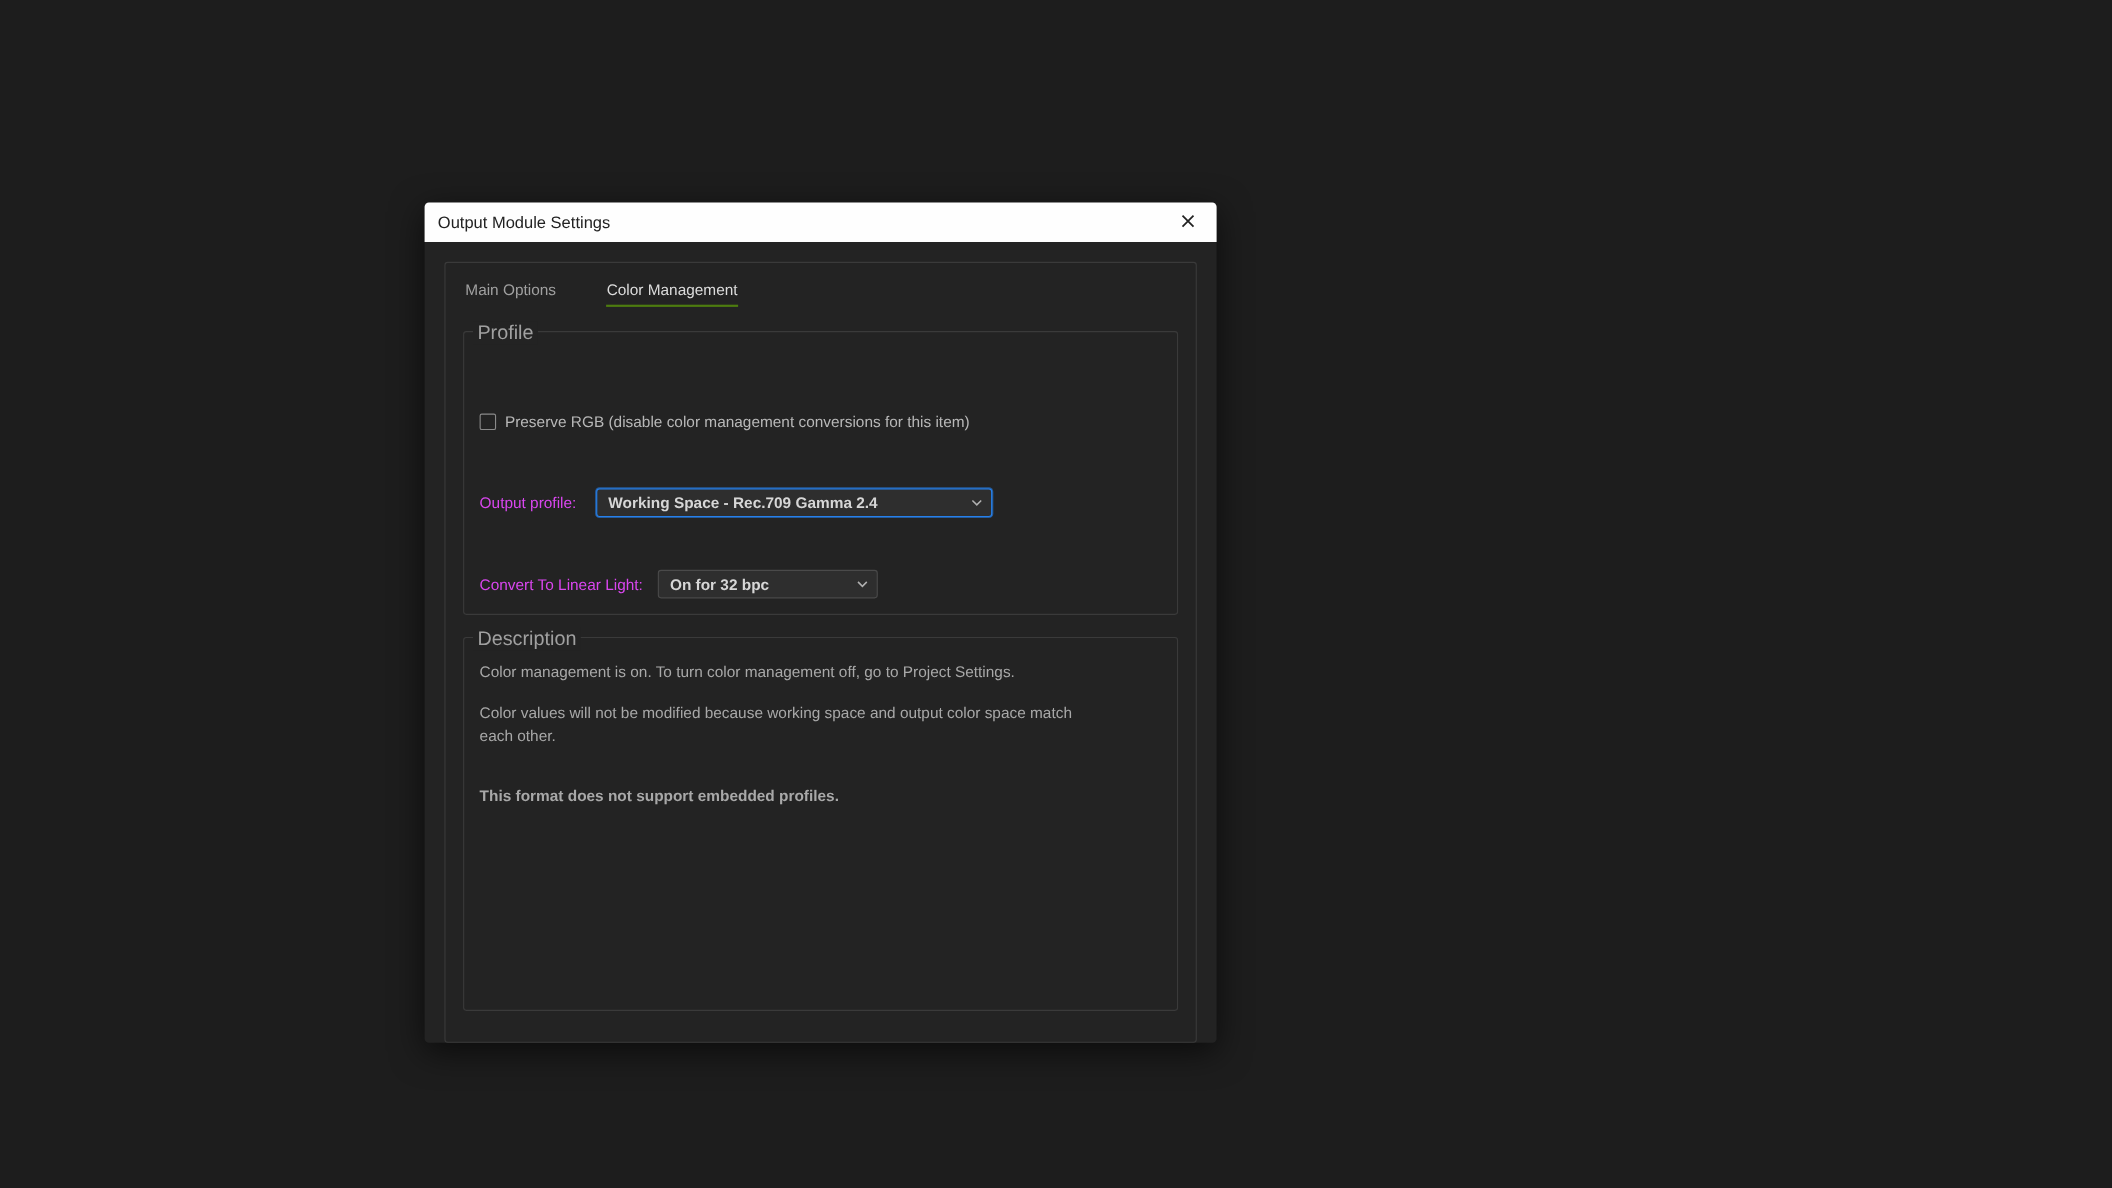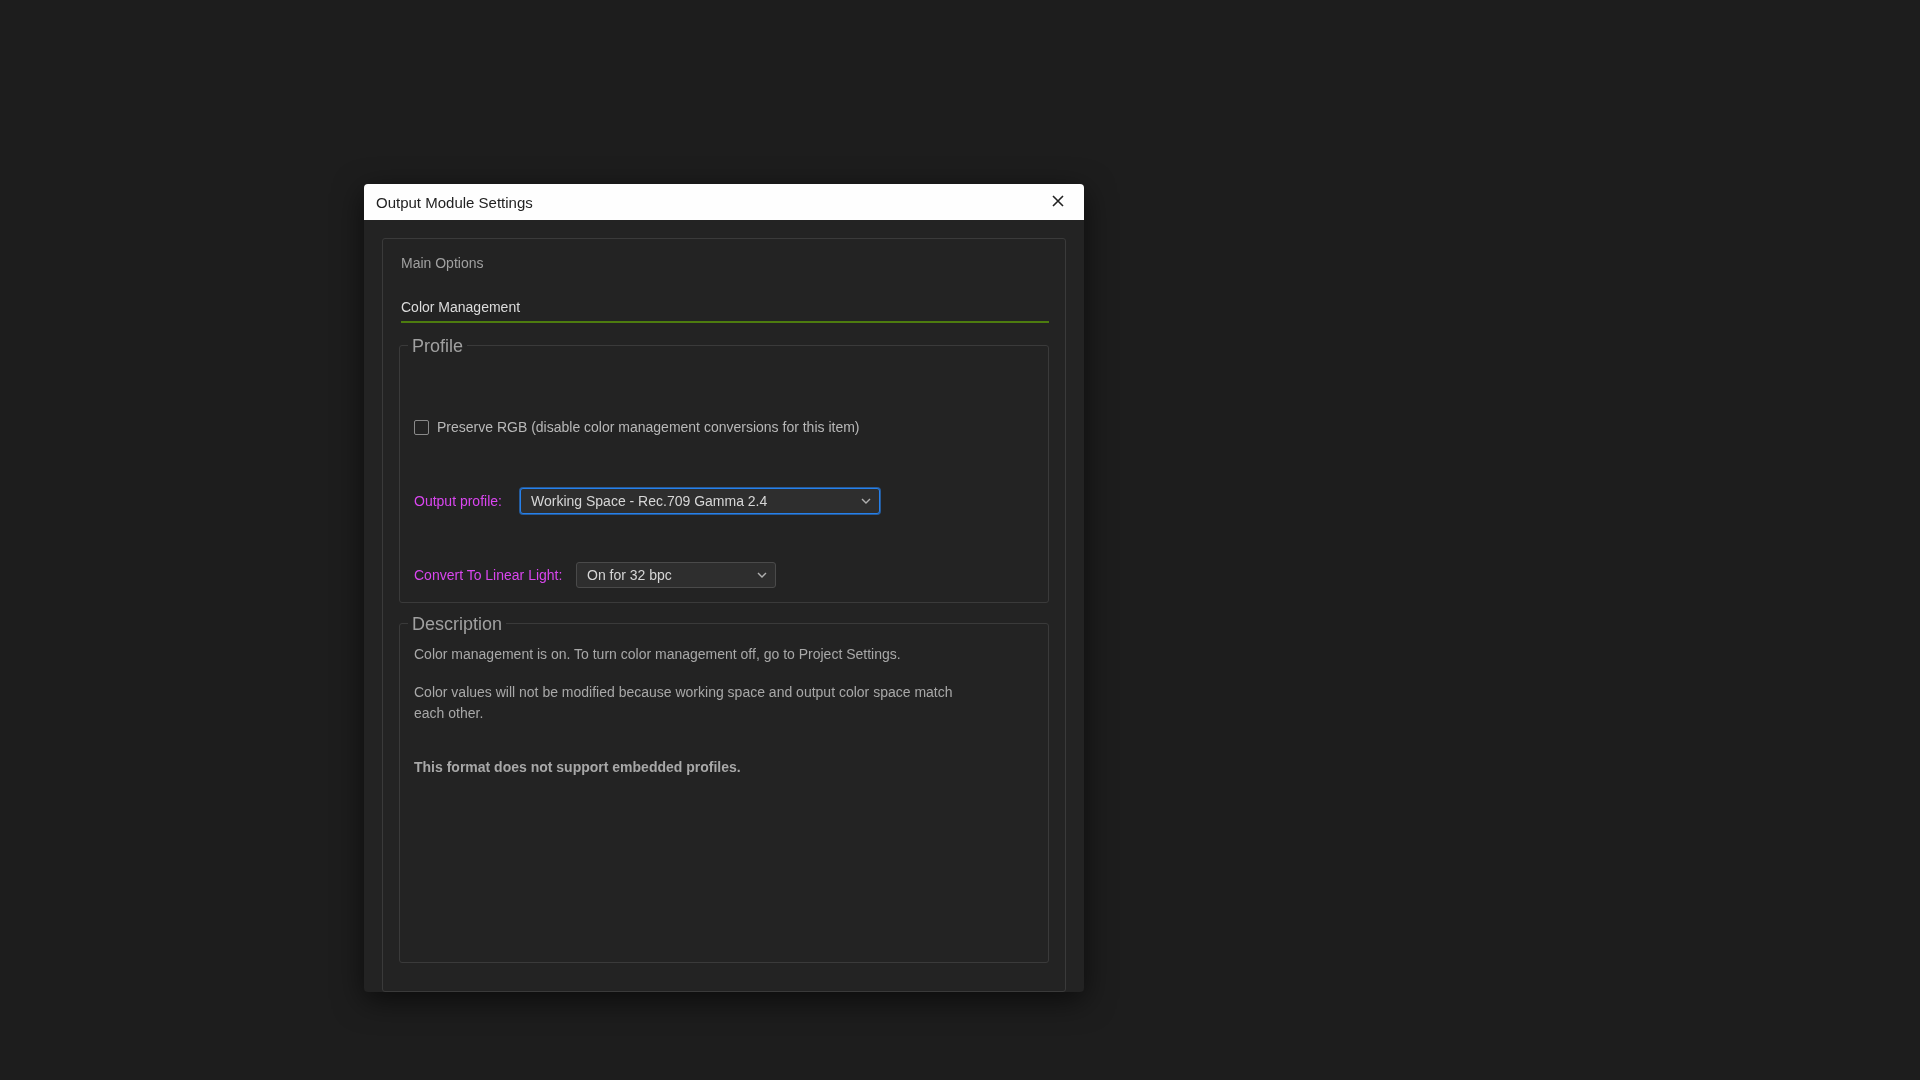--- a/index.html
+++ b/index.html
@@ -6,21 +6,21 @@
   html, body { width: 1920px; height: 1080px; }
   body {
     background: #1d1d1d;
     font-family: -apple-system, BlinkMacSystemFont, "Segoe UI", Arial, sans-serif;
     font-size: 14px;
     color: #b8b8b8;
     overflow: hidden;
   }
   .dialog {
     position: absolute;
-    left: 364px;
+    left: 386px;
     top: 184px;
     width: 720px;
     background: #232323;
     border-radius: 4px;
     box-shadow: 0 8px 30px rgba(0,0,0,0.6);
   }
   .titlebar {
     background: #fefefe;
     height: 36px;
     display: flex;
@@ -46,24 +46,23 @@
   .content {
     padding: 18px 18px 0 18px;
   }
   .panel {
     border: 1px solid #3a3a3a;
     border-radius: 3px;
     padding: 16px 16px 8px 16px;
   }
   .tabs {
     display: flex;
-    gap: 20px;
+    gap: 46px;
     margin-bottom: 22px;
     padding-left: 2px;
-    flex-direction: column;
   }
   .tab {
     color: #a0a0a0;
     font-size: 14px;
     padding-bottom: 6px;
     cursor: pointer;
     border-bottom: 2px solid transparent;
   }
   .tab.active {
     color: #dcdcdc;
@@ -115,20 +114,21 @@
     border: 1px solid #4a4a4a;
     border-radius: 3px;
     height: 26px;
     display: flex;
     align-items: center;
     justify-content: space-between;
     padding: 0 8px 0 10px;
     color: #d6d6d6;
     font-size: 14px;
     cursor: pointer;
+    font-weight: bold;
   }
   .select.focused {
     border-color: #2680eb;
     box-shadow: 0 0 0 1px rgba(38,128,235,0.6);
   }
   .select .chev {
     margin-left: 8px;
   }
   .chev svg { width: 10px; height: 10px; display:block; }
   .desc-text {

